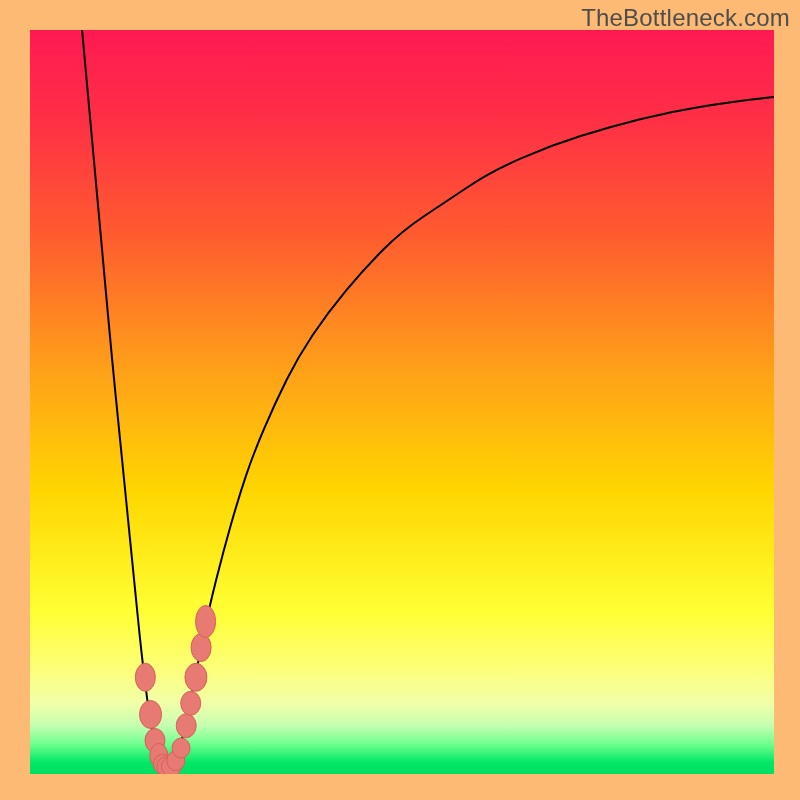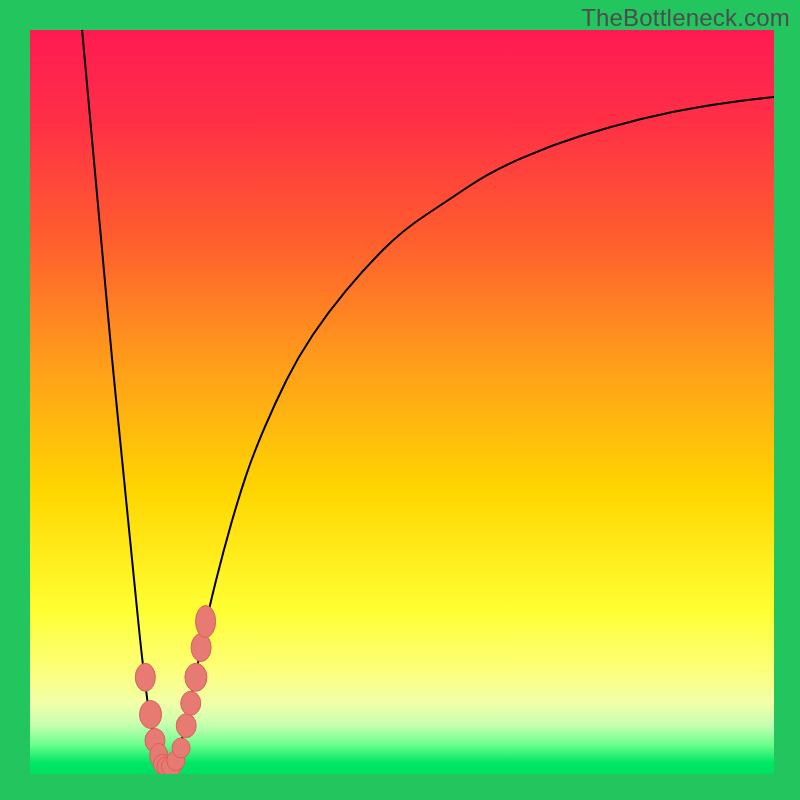--- a/index.html
+++ b/index.html
@@ -7,21 +7,21 @@
     padding: 0;
     width: 800px;
     height: 800px;
     overflow: hidden;
     background: #000;
     font-family: Arial, Helvetica, sans-serif;
   }
   .frame {
     position: absolute;
     inset: 0;
-    background: #22c55e;
+    background: #fdba74;
   }
   .plot {
     position: absolute;
     
     background: #000;
   }
   .gradient {
     position: absolute;
     inset: 0;
   }

